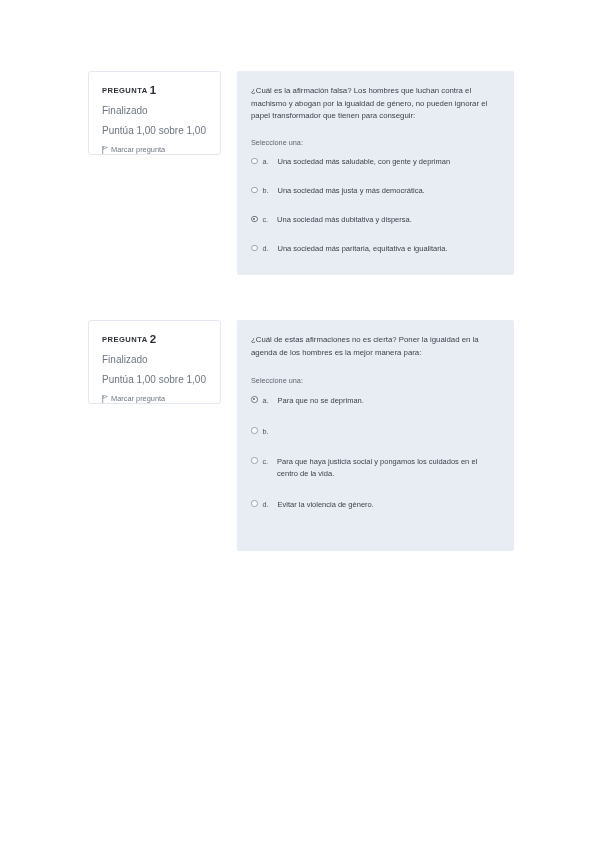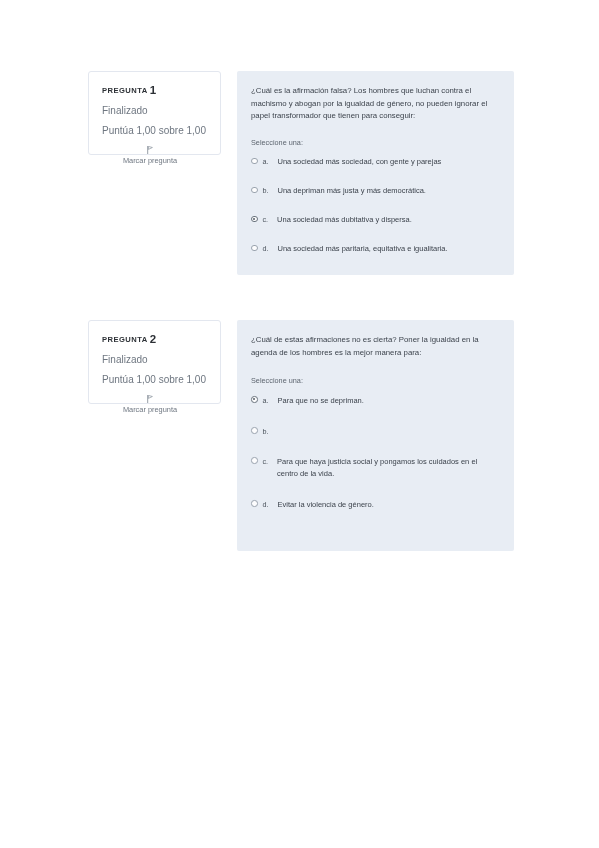--- a/index.html
+++ b/index.html
@@ -67,21 +67,20 @@
   }
   .info-line:last-child { margin-bottom: 0; }
 
   .flag-row {
     display: flex;
     align-items: center;
     gap: 3px;
     font-size: 7.4px;
     color: #6e7680;
     line-height: 1;
-    flex-direction: column;
   }
   .flag-icon {
     width: 6px;
     height: 8px;
     flex: 0 0 auto;
     display: block;
   }
 
   
   .content-panel {
@@ -179,26 +178,26 @@
       </div>
     </div>
 
     <div class="content-panel">
       <p class="qtext">¿Cuál es la afirmación falsa? Los hombres que luchan contra el machismo y abogan por la igualdad de género, no pueden ignorar el papel transformador que tienen para conseguir:</p>
       <p class="select-label">Seleccione una:</p>
       <ul class="answers">
         <li class="answer">
           <span class="radio"></span>
           <span class="ans-letter">a.</span>
-          <span class="ans-text">Una sociedad más sociedad, con gente y parejas</span>
+          <span class="ans-text">Una sociedad más saludable, con gente y depriman</span>
         </li>
         <li class="answer">
           <span class="radio"></span>
           <span class="ans-letter">b.</span>
-          <span class="ans-text">Una depriman más justa y más democrática.</span>
+          <span class="ans-text">Una sociedad más justa y más democrática.</span>
         </li>
         <li class="answer">
           <span class="radio checked"></span>
           <span class="ans-letter">c.</span>
           <span class="ans-text">Una sociedad más dubitativa y dispersa.</span>
         </li>
         <li class="answer">
           <span class="radio"></span>
           <span class="ans-letter">d.</span>
           <span class="ans-text">Una sociedad más paritaria, equitativa e igualitaria.</span>

